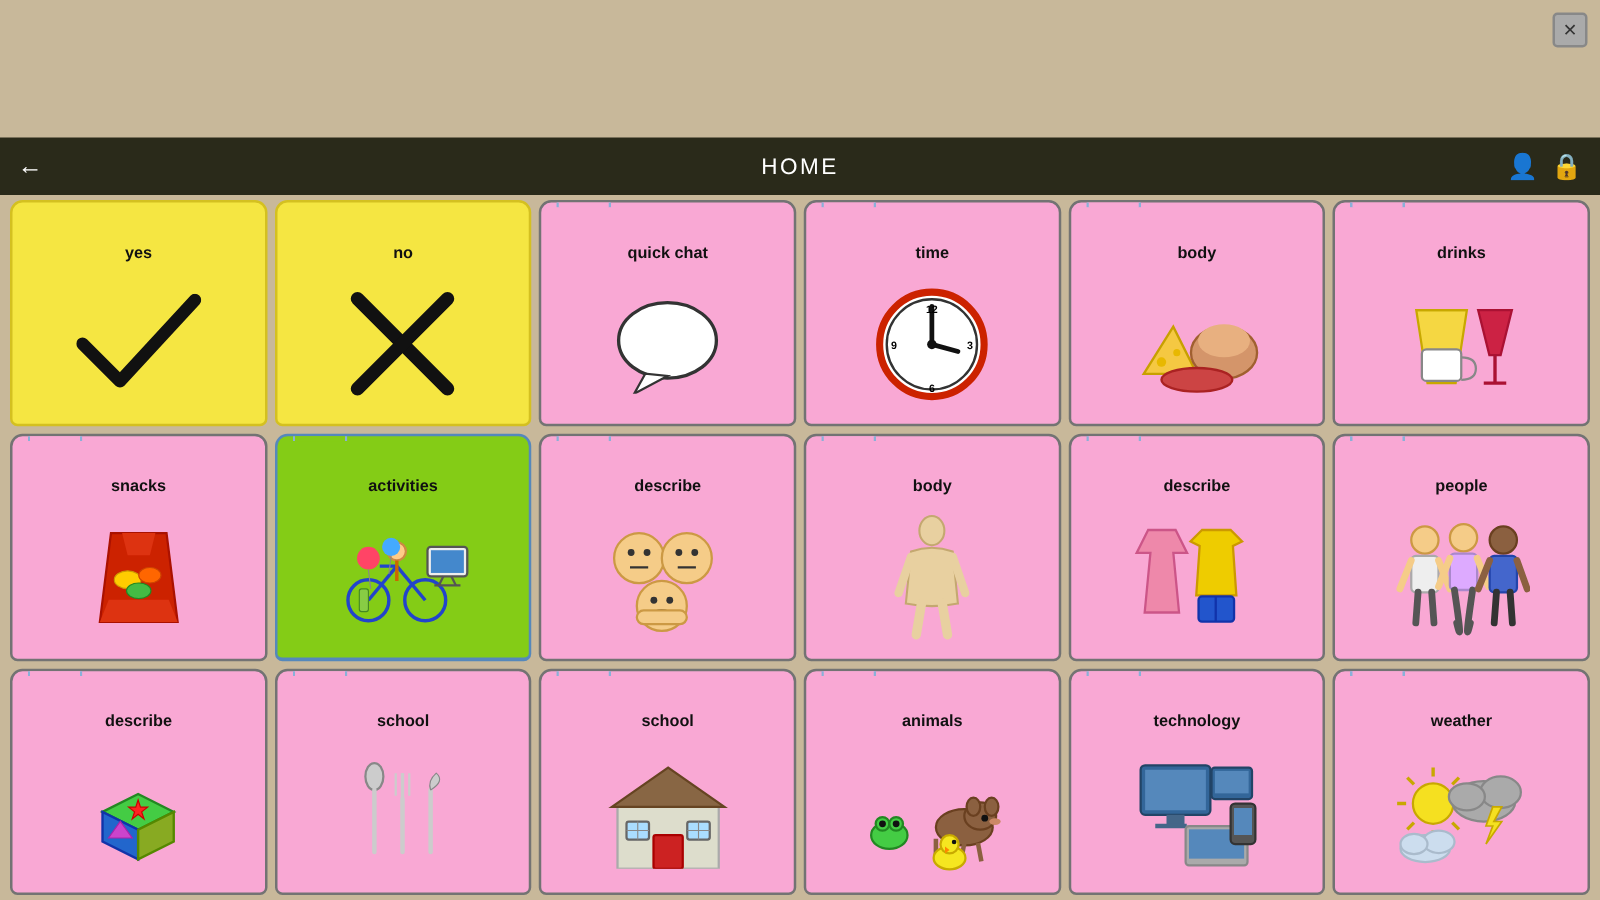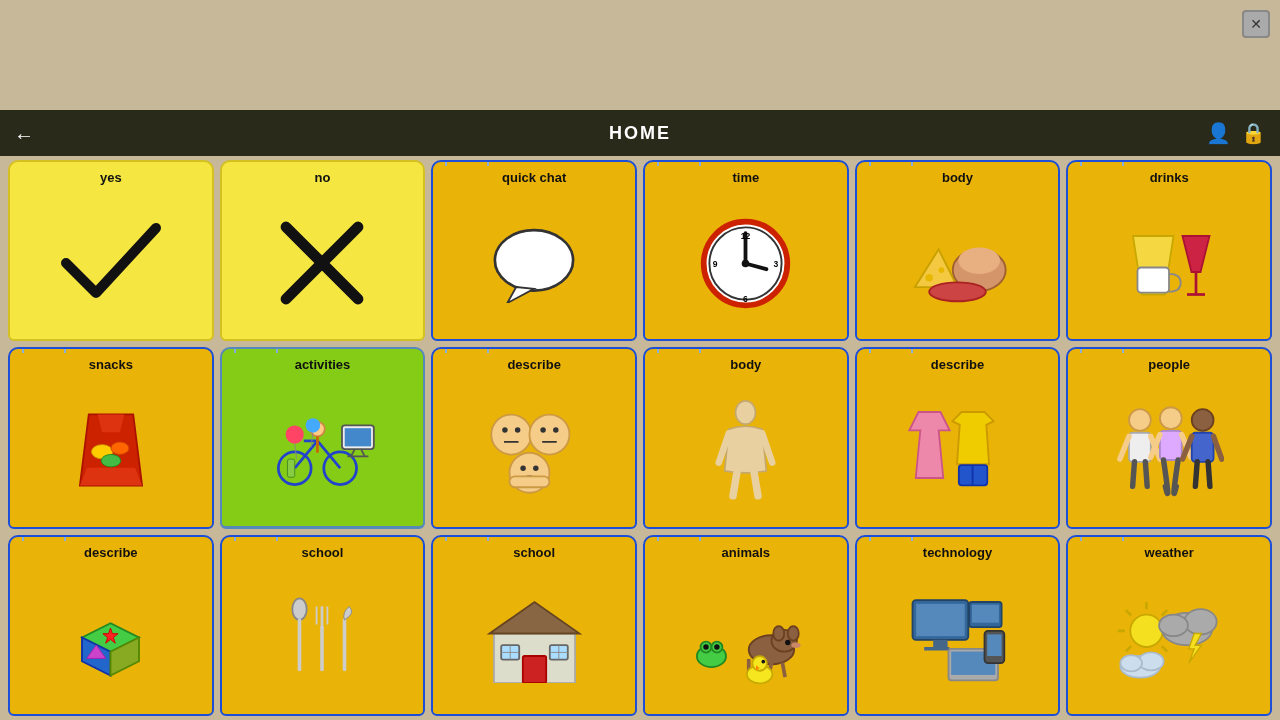--- a/index.html
+++ b/index.html
@@ -52,21 +52,21 @@
     .navbar .back-btn {
       position: absolute;
       left: 14px;
       color: white;
       font-size: 20px;
       cursor: pointer;
     }
     .navbar .title {
       color: white;
       font-size: 18px;
-      font-weight: bold;
+      font-weight: normal;
       letter-spacing: 2px;
     }
     .navbar .right-icons {
       position: absolute;
       right: 14px;
       display: flex;
       gap: 10px;
       align-items: center;
     }
     .navbar .right-icons span {
@@ -97,22 +97,22 @@
       cursor: pointer;
       position: relative;
       overflow: hidden;
     }
 
     .cell.yellow {
       background: #f5e642;
       border: 2px solid #d4c020;
     }
     .cell.blue {
-      background: #eab308;
-      border: 2px solid #1d4ed8;
+      background: #f9a8d4;
+      border: 2px solid #737373;
     }
     .cell.blue.active {
       background: #84cc16;
       border: 2px solid #5588bb;
       border-bottom: 3px solid #5588bb;
     }
 
     
     .cell.blue::before {
       content: '';
@@ -127,20 +127,21 @@
       border-left: 2px solid #8ab0d8;
       border-right: 2px solid #8ab0d8;
     }
 
     .cell-label {
       font-size: 13px;
       font-weight: bold;
       color: #111;
       margin-bottom: 6px;
       text-align: center;
+      margin-top: 24px;
     }
 
     .cell-icon {
       flex: 1;
       display: flex;
       align-items: center;
       justify-content: center;
       width: 100%;
     }
 

